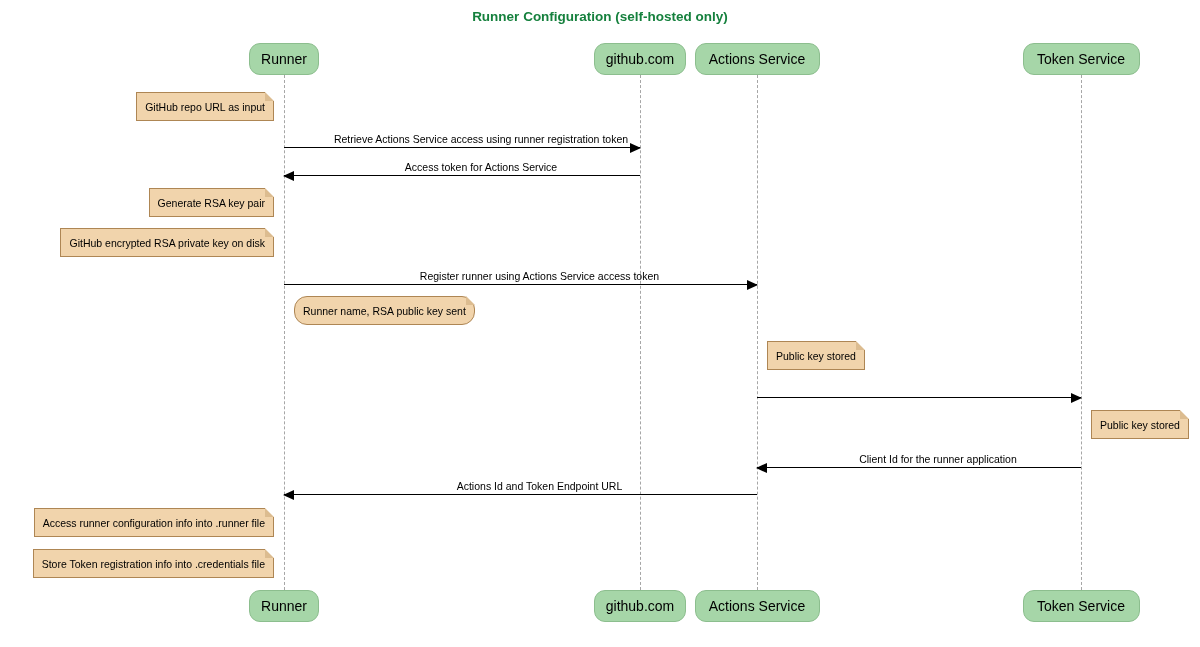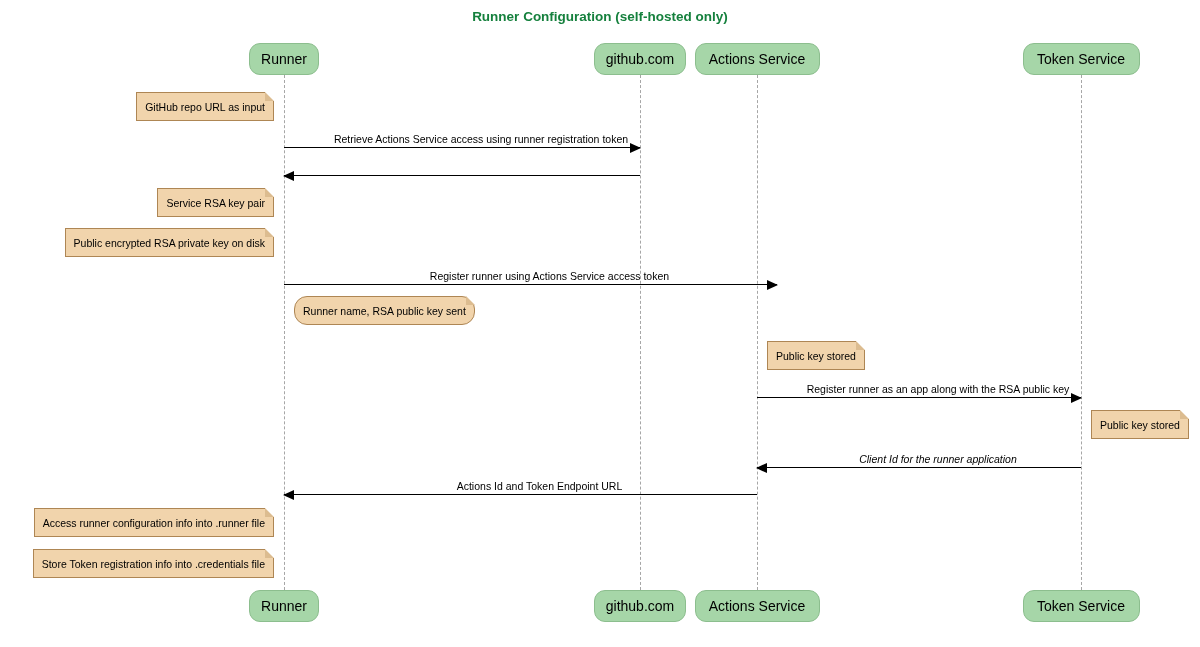--- a/index.html
+++ b/index.html
@@ -93,56 +93,56 @@
       <div class="actor" style="left: 1022.5px; width: 117px; top: 590px;">
         <div>Token Service</div>
       </div>
       <div class="message" style="left: 284px; width: 356px; top: 130px;">
         <div class="msg-label">Retrieve Actions Service access using runner registration token</div>
         <div class="msg-line">
           <div class="arrow-right"></div>
         </div>
       </div>
       <div class="message" style="left: 284px; width: 356px; top: 158px;">
+        <div class="msg-label">Access token for Actions Service</div>
         <div class="msg-line">
           <div class="arrow-left"></div>
         </div>
       </div>
-      <div class="message" style="left: 284px; width: 473px; top: 267px; padding-left: 20px;">
+      <div class="message" style="left: 284px; width: 473px; top: 267px;">
         <div class="msg-label">Register runner using Actions Service access token</div>
         <div class="msg-line">
           <div class="arrow-right"></div>
         </div>
       </div>
       <div class="message" style="left: 757px; width: 324px; top: 380px;">
-        <div class="msg-label">Register runner as an app along with the RSA public key</div>
         <div class="msg-line">
           <div class="arrow-right"></div>
         </div>
       </div>
-      <div class="message" style="left: 757px; width: 324px; top: 450px; font-style: italic;">
+      <div class="message" style="left: 757px; width: 324px; top: 450px;">
         <div class="msg-label">Client Id for the runner application</div>
         <div class="msg-line">
           <div class="arrow-left"></div>
         </div>
       </div>
       <div class="message" style="left: 284px; width: 473px; top: 477px;">
         <div class="msg-label">Actions Id and Token Endpoint URL</div>
         <div class="msg-line">
           <div class="arrow-left"></div>
         </div>
       </div>
       <div class="note" style="top: 92px; right: 926px;">
         <div>GitHub repo URL as input</div>
       </div>
       <div class="note" style="top: 188px; right: 926px;">
-        <div>Service RSA key pair</div>
+        <div>Generate RSA key pair</div>
       </div>
       <div class="note" style="top: 228px; right: 926px;">
-        <div>Public encrypted RSA private key on disk</div>
+        <div>GitHub encrypted RSA private key on disk</div>
       </div>
       <div class="note" style="top: 296px; left: 294px; border-radius: 13px;">
         <div>Runner name, RSA public key sent</div>
       </div>
       <div class="note" style="top: 341px; left: 767px;">
         <div>Public key stored</div>
       </div>
       <div class="note" style="top: 410px; left: 1091px;">
         <div>Public key stored</div>
       </div>

